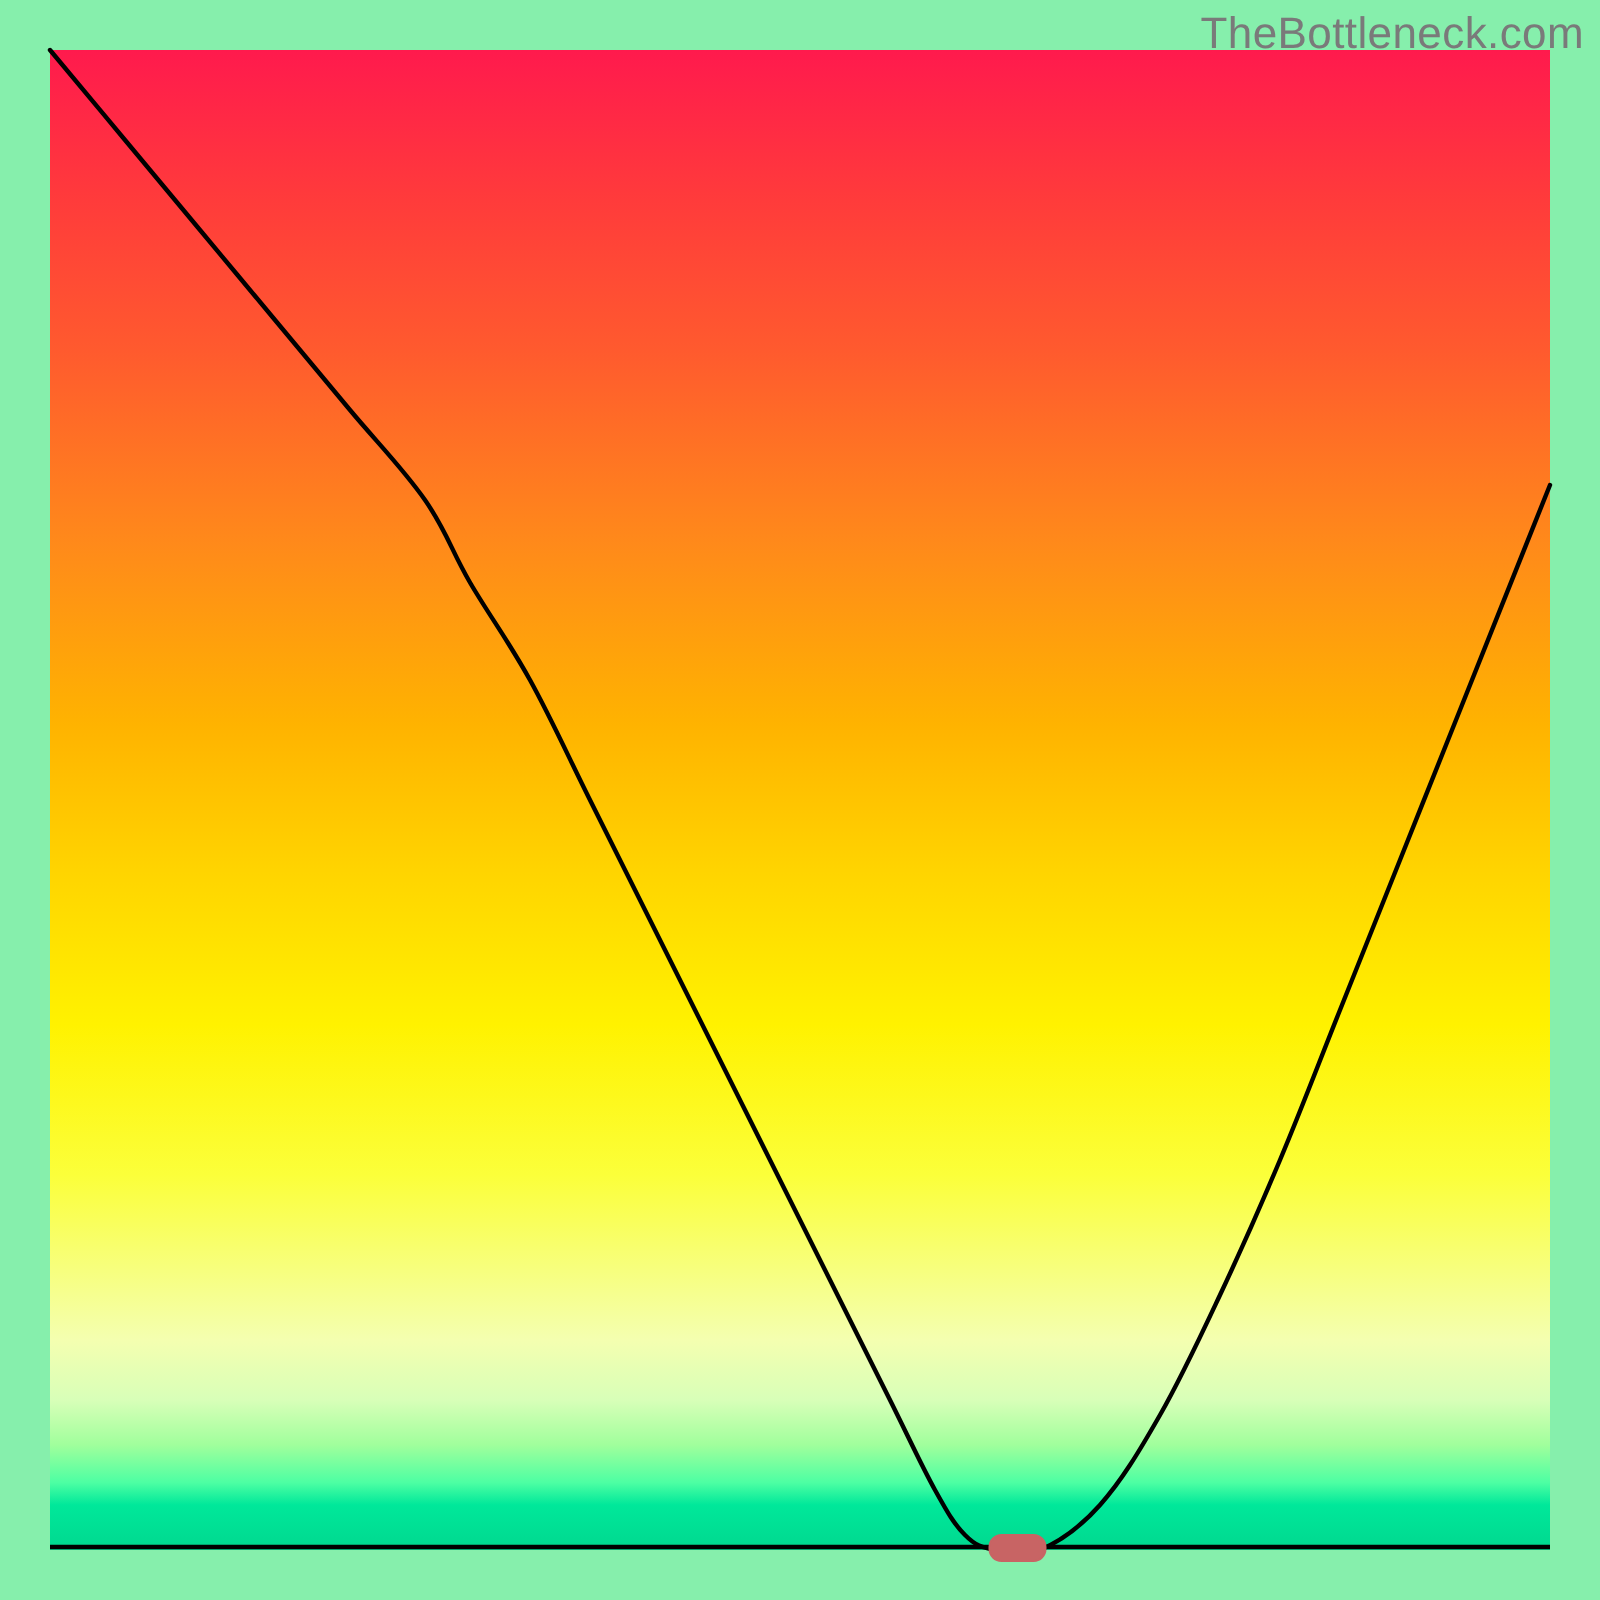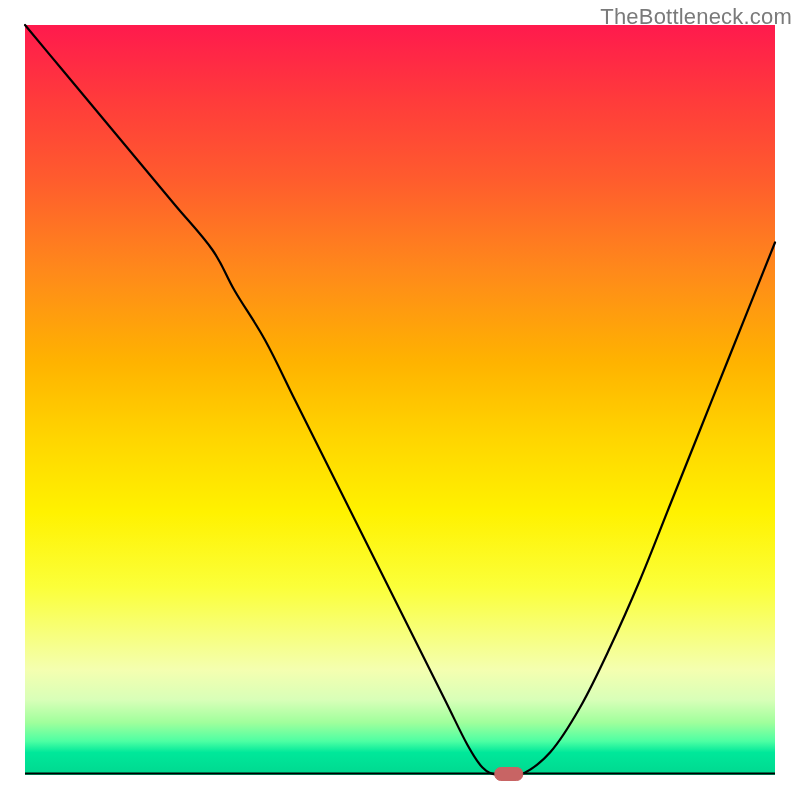--- a/index.html
+++ b/index.html
@@ -1,21 +1,21 @@
 <!DOCTYPE html>
 <html><head>
 <meta charset="utf-8">
 <style>
   * { margin: 0; padding: 0; box-sizing: border-box; }
   html, body { width: 800px; height: 800px; overflow: hidden; background: #000; }
   .chart-container {
     position: relative;
     width: 800px;
     height: 800px;
-    background: #ffffff;
+    background: #86efac;
   }
   .plot-area {
     position: absolute;
     left: 25px;
     top: 25px;
     width: 750px;
     height: 750px;
     background: linear-gradient(to bottom,
       #ff1a4d 0%,
       #ff3b3b 10%,

